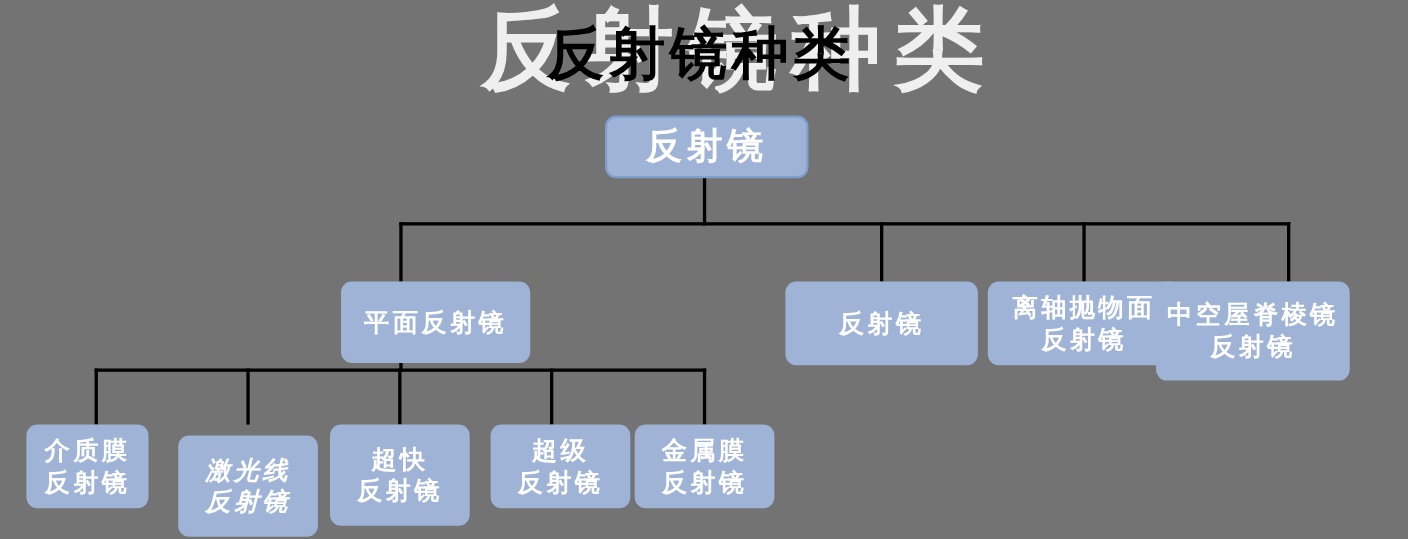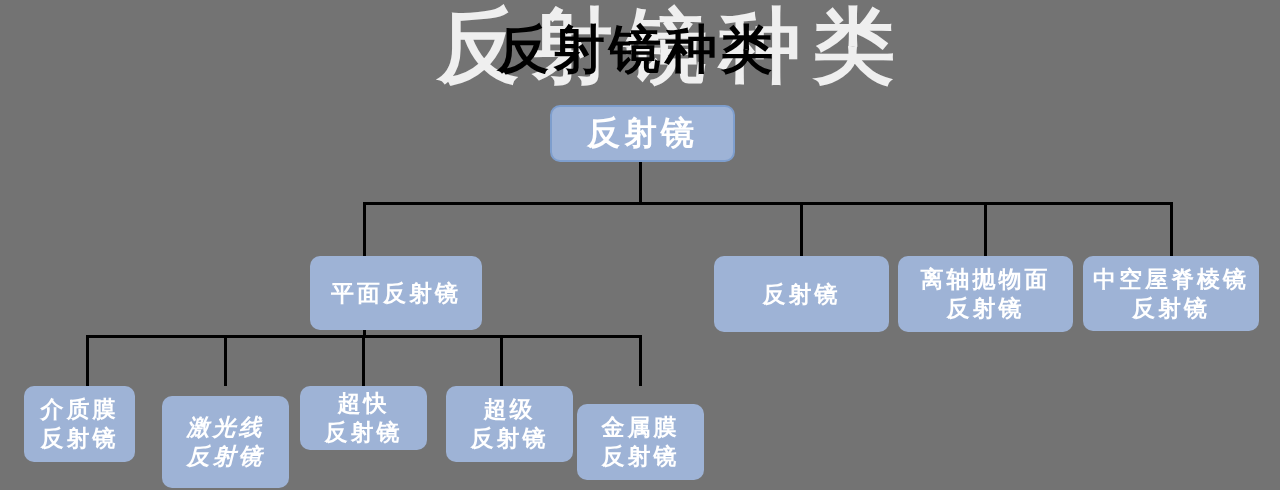--- a/index.html
+++ b/index.html
@@ -89,39 +89,39 @@
   <div class="node lvl" style="left:278px;top:256px;width:172px;height:74px;margin-left:32px;">
     <span>平面反射镜</span>
   </div>
   <div class="node lvl" style="left:714px;top:256px;width:175px;height:76px;">
     <span>反射镜</span>
   </div>
   <div class="node lvl" style="left:898px;top:256px;width:175px;height:76px;">
     <span>离轴抛物面</span>
     <span>反射镜</span>
   </div>
-  <div class="node lvl" style="left:1083px;top:256px;width:176px;height:75px;">
+  <div class="node lvl" style="left:1051px;top:256px;width:176px;height:90px;">
     <span>中空屋脊棱镜</span>
     <span>反射镜</span>
   </div>
 
   <div class="node lvl" style="left:24px;top:386px;width:111px;height:76px;">
     <span>介质膜</span>
     <span>反射镜</span>
   </div>
   <div class="node lvl" style="left:162px;top:396px;width:127px;height:92px;font-style:italic;">
     <span>激光线</span>
     <span>反射镜</span>
   </div>
-  <div class="node lvl" style="left:300px;top:386px;width:127px;height:64px;">
+  <div class="node lvl" style="left:300px;top:386px;width:127px;height:92px;">
     <span>超快</span>
     <span>反射镜</span>
   </div>
   <div class="node lvl" style="left:446px;top:386px;width:127px;height:76px;">
     <span>超级</span>
     <span>反射镜</span>
   </div>
-  <div class="node lvl" style="left:577px;top:404px;width:127px;height:76px;">
+  <div class="node lvl" style="left:577px;top:386px;width:127px;height:76px;">
     <span>金属膜</span>
     <span>反射镜</span>
   </div>
 
 </div>
 
 </body></html>

